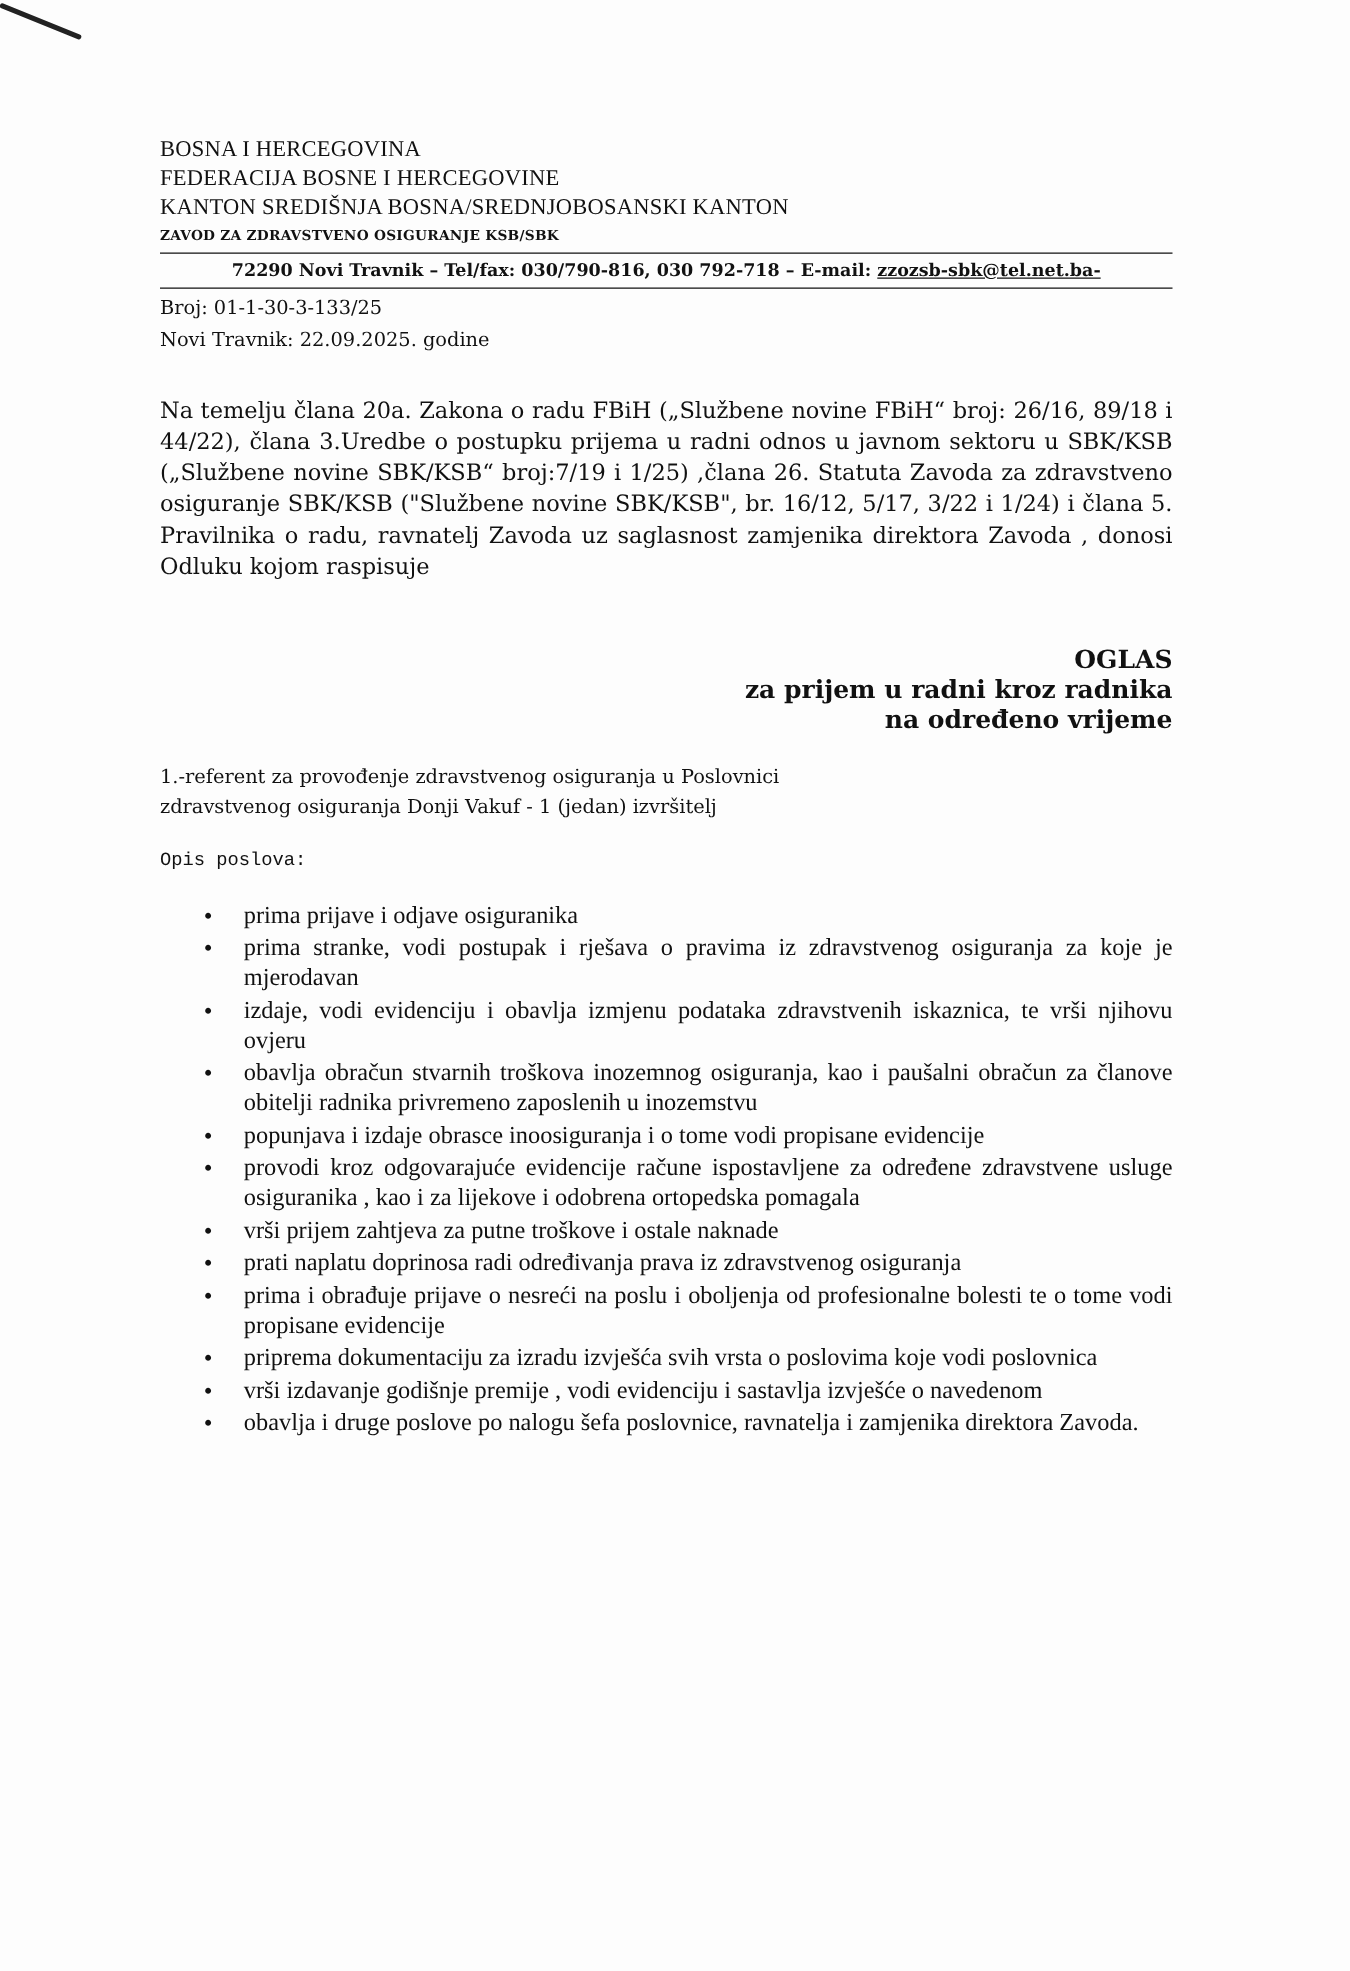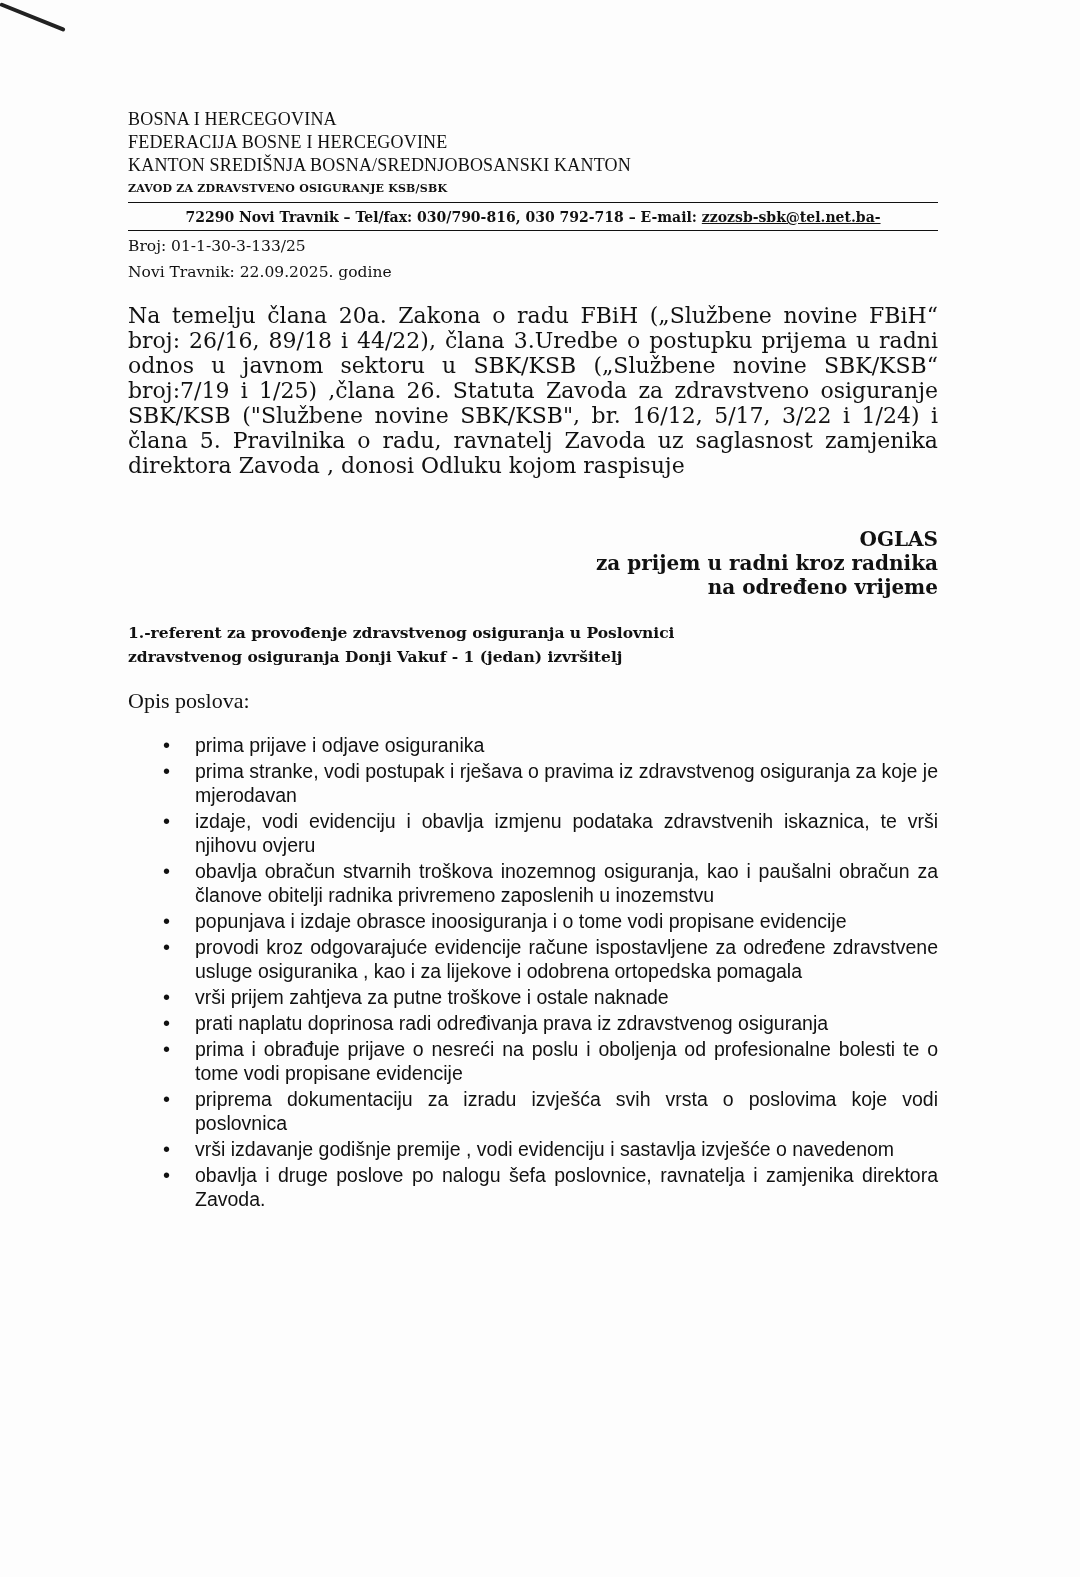--- a/index.html
+++ b/index.html
@@ -11,28 +11,28 @@
     position: absolute; left: 0; top: 2px; width: 70px; height: 4px;
     background: #222; transform: rotate(22deg); transform-origin: left center; border-radius: 2px;
   }
   .page { position: absolute; left: 128px; top: 108px; width: 810px; }
   .head-line { text-align: left; font-family: "Liberation Serif", serif; font-size: 18px; line-height: 23px; letter-spacing: 0.2px; }
   .head-bold { font-weight: bold; font-family: "DejaVu Serif", serif; font-size: 11px; }
   .rule { border-top: 1.6px solid #111; margin: 2px 0 3px 0; }
   .contact { text-align: center; font-weight: bold; font-size: 14px; line-height: 22px; }
   .contact .mail { text-decoration: underline; margin-top: 16px; }
   .meta { font-weight: normal; font-size: 15.5px; line-height: 25px; margin-top: 1px; }
-  .intro { margin-top: 18px; font-size: 22px; line-height: 25px; text-align: justify; }
+  .intro { margin-top: 31px; font-size: 18px; line-height: 25px; text-align: justify; }
   .center-title { text-align: right; font-weight: bold; font-size: 20px; line-height: 24px; }
   .ad-title { margin-top: 49px; }
-  .position { margin-top: 22px; font-weight: bold; font-size: 15.5px; line-height: 24px; }
-  .opis { margin-top: 20px; font-family: Liberation Serif, serif; font-size: 22px; line-height: 24px; }
+  .position { margin-top: 22px; font-weight: normal; font-size: 15.5px; line-height: 24px; }
+  .opis { margin-top: 20px; font-family: Liberation Mono, monospace; font-size: 15px; line-height: 24px; }
   ul.duties { margin: 20px 0 0 0; padding: 0 0 0 67px; list-style: none; }
   ul.duties li {
-    position: relative; font-family: Liberation Sans, sans-serif; font-size: 19.5px; line-height: 24px;
+    position: relative; font-family: Liberation Serif, serif; font-size: 19.5px; line-height: 24px;
     text-align: justify; margin-bottom: 2px;
   }
   ul.duties li::before {
     content: "\2022"; position: absolute; left: -32px; top: 0; font-size: 20px;
   }
 </style>
 </head>
 <body>
 
 <div class="scan-mark"></div>

